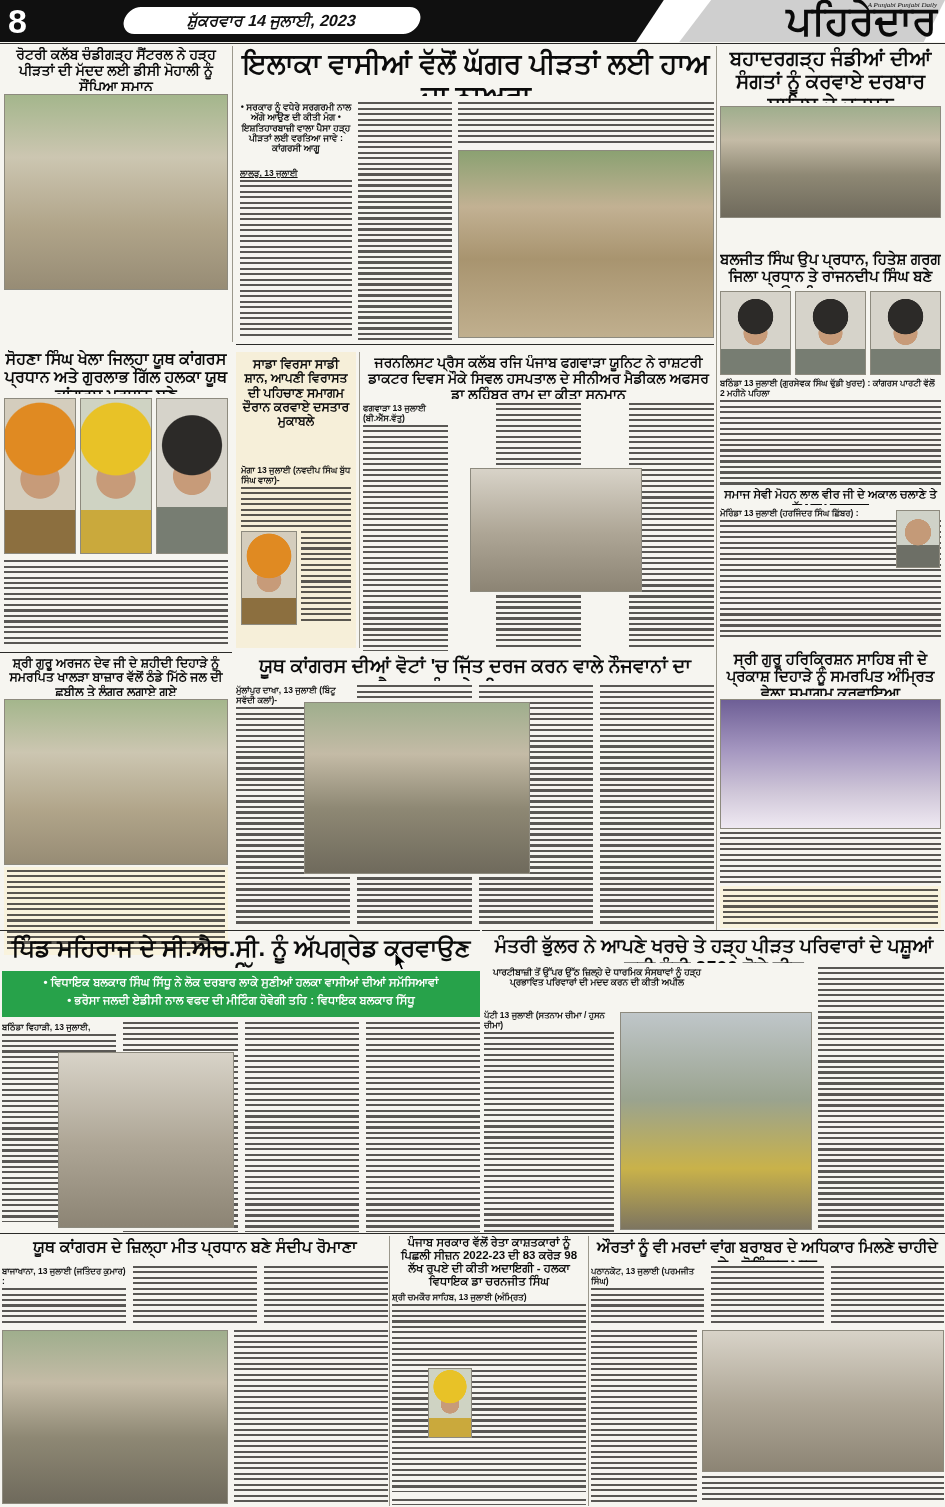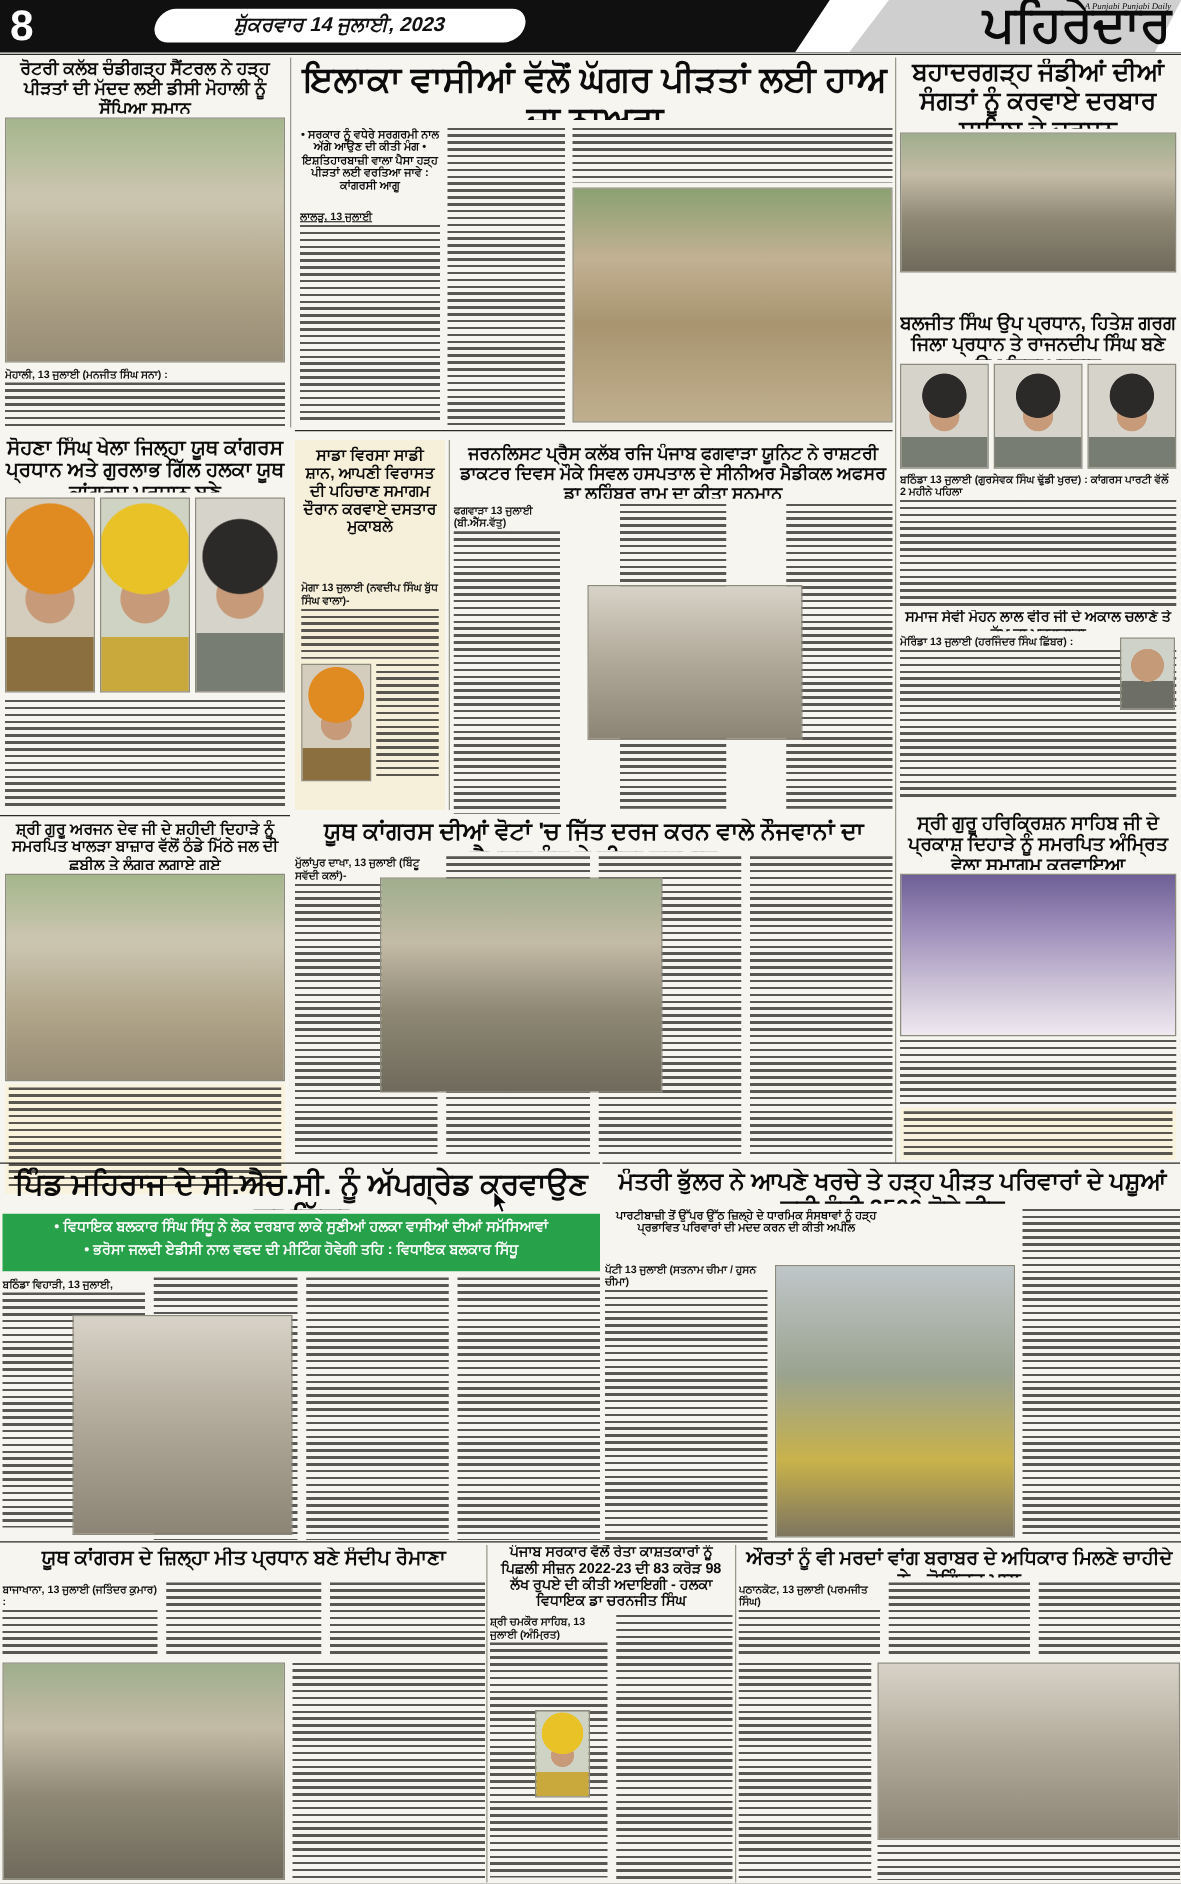--- a/index.html
+++ b/index.html
@@ -59,24 +59,20 @@
     <div class="abs logo-wrap" style="left:636px;top:0;width:309px;height:42px;">
       <div class="logo-stripe"></div>
       <div class="tagline">A Punjabi Punjabi Daily</div>
       <div class="logo-text">ਪਹਿਰੇਦਾਰ</div>
     </div>
   </div>
   <div class="abs hrule" style="left:0;top:43px;width:945px;"></div>
 
   <div class="abs h" style="left:4px;top:47px;width:224px;height:44px;font-size:14px;">ਰੋਟਰੀ ਕਲੱਬ ਚੰਡੀਗੜ੍ਹ ਸੈਂਟਰਲ ਨੇ ਹੜ੍ਹ ਪੀੜਤਾਂ ਦੀ ਮੱਦਦ ਲਈ ਡੀਸੀ ਮੋਹਾਲੀ ਨੂੰ ਸੌਂਪਿਆ ਸਮਾਨ</div>
   <div class="abs ph outdoor" style="left:4px;top:94px;width:224px;height:196px;"></div>
-  <div class="abs" style="left:4px;top:294px;width:224px;height:52px;">
-    <span class="lead">ਮੋਹਾਲੀ, 13 ਜੁਲਾਈ (ਮਨਜੀਤ ਸਿੰਘ ਸਨਾ) :</span>
-    <div class="greek" style="height:36px;"></div>
-  </div>
   <div class="abs vr" style="left:232px;top:46px;height:296px;"></div>
 
   <div class="abs h" style="left:238px;top:48px;width:476px;height:48px;font-size:28px;">ਇਲਾਕਾ ਵਾਸੀਆਂ ਵੱਲੋਂ ਘੱਗਰ ਪੀੜਤਾਂ ਲਈ ਹਾਅ ਦਾ ਨਾਅਰਾ</div>
   <div class="abs h" style="left:240px;top:102px;width:112px;height:62px;font-size:9px;">• ਸਰਕਾਰ ਨੂੰ ਵਧੇਰੇ ਸਰਗਰਮੀ ਨਾਲ ਅੱਗੇ ਆਉਣ ਦੀ ਕੀਤੀ ਮੰਗ • ਇਸ਼ਤਿਹਾਰਬਾਜ਼ੀ ਵਾਲਾ ਪੈਸਾ ਹੜ੍ਹ ਪੀੜਤਾਂ ਲਈ ਵਰਤਿਆ ਜਾਵੇ : ਕਾਂਗਰਸੀ ਆਗੂ</div>
   <div class="abs" style="left:240px;top:168px;width:112px;height:172px;text-decoration:underline;">
     <span class="lead">ਲਾਲੜੂ, 13 ਜੁਲਾਈ</span>
     <div class="greek" style="height:158px;"></div>
   </div>
   <div class="abs greek" style="left:358px;top:102px;width:94px;height:238px;"></div>
   <div class="abs greek" style="left:458px;top:102px;width:256px;height:44px;"></div>
@@ -201,21 +197,21 @@
       <div class="greek" style="height:38px;"></div>
     </div>
     <div class="greek"></div>
     <div class="greek"></div>
   </div>
   <div class="abs ph crowd" style="left:2px;top:1330px;width:226px;height:174px;"></div>
   <div class="abs greek" style="left:234px;top:1330px;width:154px;height:174px;"></div>
   <div class="abs vr" style="left:389px;top:1236px;height:270px;"></div>
 
   <div class="abs h" style="left:392px;top:1236px;width:194px;height:52px;font-size:11.5px;">ਪੰਜਾਬ ਸਰਕਾਰ ਵੱਲੋਂ ਰੇਤਾ ਕਾਸ਼ਤਕਾਰਾਂ ਨੂੰ ਪਿਛਲੀ ਸੀਜ਼ਨ 2022-23 ਦੀ 83 ਕਰੋੜ 98 ਲੱਖ ਰੁਪਏ ਦੀ ਕੀਤੀ ਅਦਾਇਗੀ - ਹਲਕਾ ਵਿਧਾਇਕ ਡਾ ਚਰਨਜੀਤ ਸਿੰਘ</div>
-  <div class="abs cols" style="left:392px;top:1292px;width:194px;height:213px;">
+  <div class="abs cols" style="left:392px;top:1292px;width:194px;height:213px;flex-direction:column;">
     <div>
       <span class="lead">ਸ਼੍ਰੀ ਚਮਕੌਰ ਸਾਹਿਬ, 13 ਜੁਲਾਈ (ਅੰਮ੍ਰਿਤ)</span>
       <div class="greek" style="height:188px;"></div>
     </div>
     <div class="greek"></div>
   </div>
   <div class="abs head yellow" style="left:428px;top:1368px;width:44px;height:70px;"></div>
   <div class="abs vr" style="left:588px;top:1236px;height:270px;"></div>
 
   <div class="abs h" style="left:591px;top:1238px;width:353px;height:24px;font-size:15.5px;">ਔਰਤਾਂ ਨੂੰ ਵੀ ਮਰਦਾਂ ਵਾਂਗ ਬਰਾਬਰ ਦੇ ਅਧਿਕਾਰ ਮਿਲਣੇ ਚਾਹੀਦੇ ਨੇ - ਜੋਗਿੰਦਰ ਪਾਲ</div>

